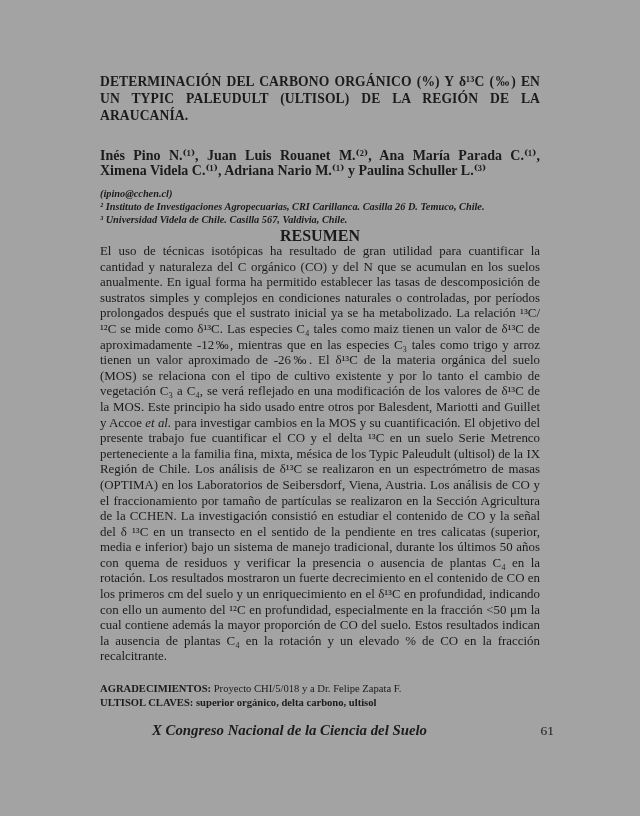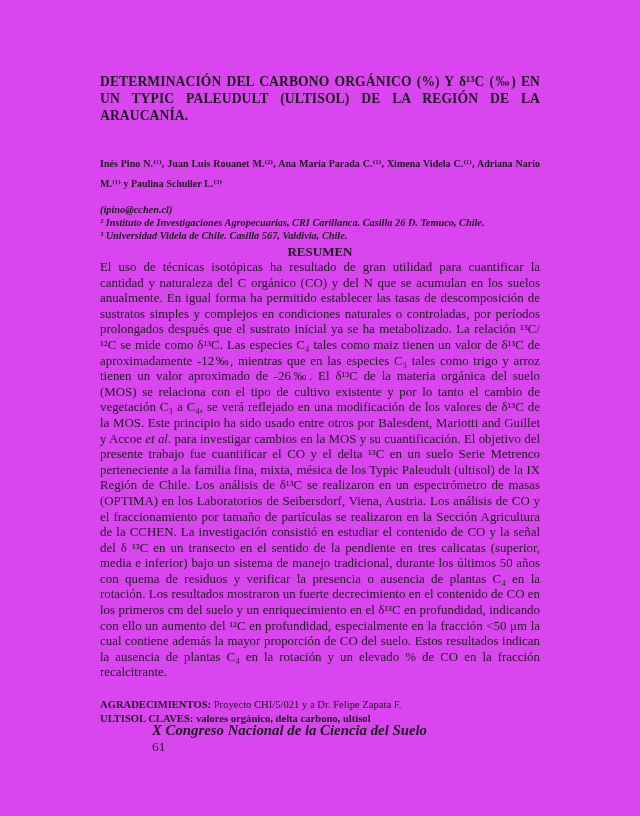--- a/index.html
+++ b/index.html
@@ -6,54 +6,54 @@
   body{
     width:640px;height:816px;
     background:#ffffff;
     font-family:"Liberation Serif","DejaVu Serif",serif;
     color:#1b1b1b;
     -webkit-font-smoothing:antialiased;
   }
   .page{
     position:relative;
     width:640px;height:816px;
-    background:#d946ef;
+    background:#a3a3a3;
     overflow:hidden;
   }
   .content{
     position:absolute;
     left:100px;top:0;
     width:440px;
   }
   .paper-title{
     margin:73px 0 0 0;
     font-size:13.6px;
     line-height:17px;
     font-weight:bold;
     text-align:justify;
     letter-spacing:.1px;
   }
   .authors{
-    margin:30px 0 0 0;
-    font-size:10px;
-    line-height:20px;
+    margin:24px 0 0 0;
+    font-size:14px;
+    line-height:15px;
     font-weight:bold;
     text-align:justify;
   }
   .affiliations{
     margin:9px 0 0 0;
     font-size:10.3px;
     line-height:13px;
     font-weight:bold;
     font-style:italic;
   }
   .affiliation-line{margin:0;}
   .abstract-heading{
     margin:2px 0 0 0;
-    font-size:13px;
+    font-size:16px;
     line-height:16px;
     font-weight:bold;
     text-align:center;
   }
   .abstract-text{
     margin:0;
     font-size:12.9px;
     line-height:15.6px;
     text-align:justify;
   }
@@ -62,26 +62,25 @@
     margin:17px 0 0 0;
     font-size:10.6px;
     line-height:13.5px;
   }
   .ack p{margin:0;}
   .ack .label{font-weight:bold;}
   .ack .bold{font-weight:bold;}
   .footer{
     position:absolute;
     left:100px;
-    right:68px;
+    right:86px;
     top:722px;
     display:flex;
     justify-content:space-between;
     align-items:baseline;
-    flex-direction:column;
   }
   .conference-title{
     margin-left:52px;
     font-size:14.8px;
     font-weight:bold;
     font-style:italic;
   }
   .page-number{
     font-size:13.5px;
   }
@@ -100,22 +99,22 @@
       <p class="affiliation-line">(ipino@cchen.cl)</p>
       <p class="affiliation-line">² Instituto de Investigaciones Agropecuarias, CRI Carillanca. Casilla 26 D. Temuco, Chile.</p>
       <p class="affiliation-line">³ Universidad Videla de Chile. Casilla 567, Valdivia, Chile.</p>
     </div>
 
     <h2 class="abstract-heading">RESUMEN</h2>
 
     <p class="abstract-text"><span>El uso de técnicas isotópicas ha resultado de gran utilidad para cuantificar la cantidad y naturaleza del C orgánico (CO) y del N que se acumulan en los suelos anualmente. En igual forma ha permitido establecer las tasas de descomposición de sustratos simples y complejos en condiciones naturales o controladas, por períodos prolongados después que el sustrato inicial ya se ha metabolizado. La relación ¹³C/¹²C se mide como δ¹³C. Las especies C₄ tales como maiz tienen un valor de δ¹³C de aproximadamente -12‰, mientras que en las especies C₃ tales como trigo y arroz tienen un valor aproximado de -26‰. El δ¹³C de la materia orgánica del suelo (MOS) se relaciona con el tipo de cultivo existente y por lo tanto el cambio de vegetación C₃ a C₄, se verá reflejado en una modificación de los valores de δ¹³C de la MOS. Este principio ha sido usado entre otros por Balesdent, Mariotti and Guillet y Accoe </span><span class="italic">et al.</span><span> para investigar cambios en la MOS y su cuantificación. El objetivo del presente trabajo fue cuantificar el CO y el delta ¹³C en un suelo Serie Metrenco perteneciente a la familia fina, mixta, mésica de los Typic Paleudult (ultisol) de la IX Región de Chile. Los análisis de δ¹³C se realizaron en un espectrómetro de masas (OPTIMA) en los Laboratorios de Seibersdorf, Viena, Austria. Los análisis de CO y el fraccionamiento por tamaño de partículas se realizaron en la Sección Agricultura de la CCHEN. La investigación consistió en estudiar el contenido de CO y la señal del δ ¹³C en un transecto en el sentido de la pendiente en tres calicatas (superior, media e inferior) bajo un sistema de manejo tradicional, durante los últimos 50 años con quema de residuos y verificar la presencia o ausencia de plantas C₄ en la rotación. Los resultados mostraron un fuerte decrecimiento en el contenido de CO en los primeros cm del suelo y un enriquecimiento en el δ¹³C en profundidad, indicando con ello un aumento del ¹²C en profundidad, especialmente en la fracción &lt;50 μm la cual contiene además la mayor proporción de CO del suelo. Estos resultados indican la ausencia de plantas C₄ en la rotación y un elevado % de CO en la fracción recalcitrante.</span></p>
 
     <div class="ack">
-      <p><span class="label">AGRADECIMIENTOS:</span><span> Proyecto CHI/5/021 y a Dr. Felipe Zapata F.</span></p>
-      <p><span class="label">ULTISOL CLAVES:</span><span class="bold"> valores orgánico, delta carbono, ultisol</span></p>
+      <p><span class="label">AGRADECIMIENTOS:</span><span> Proyecto CHI/5/018 y a Dr. Felipe Zapata F.</span></p>
+      <p><span class="label">ULTISOL CLAVES:</span><span class="bold"> superior orgánico, delta carbono, ultisol</span></p>
     </div>
 
   </div>
 
   <div class="footer">
     <span class="conference-title">X Congreso Nacional de la Ciencia del Suelo</span>
     <span class="page-number">61</span>
   </div>
 </div>
 

